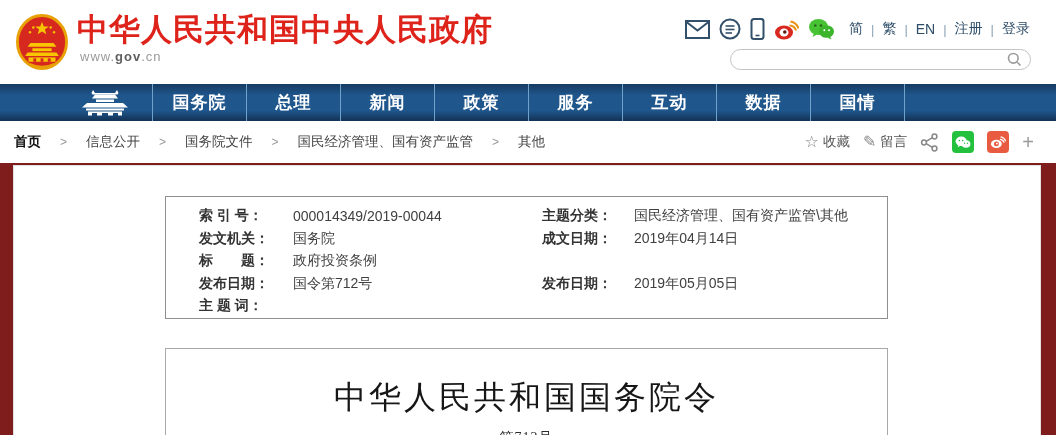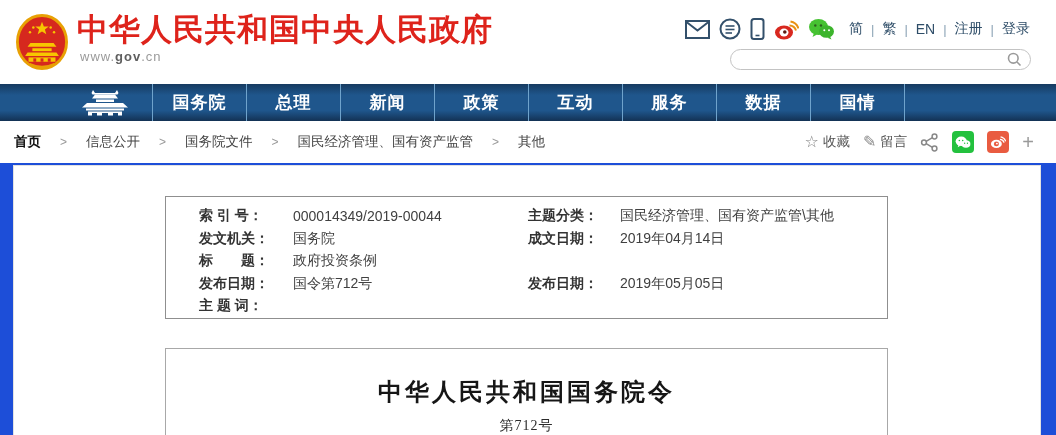--- a/index.html
+++ b/index.html
@@ -42,35 +42,35 @@
   .actions { position: absolute; right: 22px; top: 0; height: 42px; display: flex; align-items: center; gap: 13px;
              font-size: 13.5px; color: #555; }
   .action { display: flex; align-items: center; gap: 4px; cursor: pointer; }
   .g-ic { color: #888; font-size: 16px; line-height: 1; }
   .badge { width: 22px; height: 22px; border-radius: 4px; display: flex; align-items: center; justify-content: center; cursor: pointer; }
   .badge.wechat { background: #23c13e; }
   .badge.weibo { background: #e95b40; }
   .plus { font-size: 20px; color: #999; cursor: pointer; line-height: 1; }
 
   
-  .main-bg { position: absolute; top: 163px; left: 0; width: 1056px; height: 272px; background: #1d4ed8; }
+  .main-bg { position: absolute; top: 163px; left: 0; width: 1056px; height: 272px; background: #7f1d1d; }
   .panel { position: absolute; left: 13px; top: 2px; width: 1028px; height: 300px; background: #fff; border: 1px solid #e2e2e2; }
   .meta-box { position: absolute; left: 151px; top: 30px; width: 723px; height: 123px; border: 1px solid #8f8f8f; font-size: 14px; }
   .meta-col { position: absolute; top: 8px; }
   .meta-col.left { left: 33px; }
-  .meta-col.right { left: 362px; }
+  .meta-col.right { left: 376px; }
   .meta-row { height: 22.5px; display: flex; align-items: center; }
   .meta-label { font-weight: bold; color: #333; white-space: pre; }
   .meta-col.left .meta-label { width: 78px; }
   .meta-col.right .meta-label { width: 76px; }
   .meta-value { color: #404040; margin-left: 16px; white-space: nowrap; }
 
   .title-box { position: absolute; left: 151px; top: 182px; width: 723px; height: 150px; border: 1px solid #a8a8a8; text-align: center; }
-  .order-title { margin: 27px 0 0 0; font-family: "Liberation Serif", "DejaVu Serif", serif; font-size: 24px;
-                 font-weight: bold; color: #161616; letter-spacing: 3px; }
+  .order-title { margin: 27px 0 0 0; font-family: "Liberation Serif", "DejaVu Serif", serif; font-size: 32px;
+                 font-weight: normal; color: #161616; letter-spacing: 3px; }
   .order-number { margin: 9px 0 0 0; font-family: "Liberation Serif", "DejaVu Serif", serif; font-size: 14px; color: #2b2b2b; letter-spacing: 1px; }
 </style>
 </head>
 <body>
 
 <div class="page">
 
   <div class="header">
     <div class="logo">
       <svg width="52" height="58" viewBox="0 0 54 58">
@@ -168,22 +168,22 @@
         <rect x="17" y="10.5" width="18" height="2.5"></rect>
         <path d="M8 14 h36 l5 4.5 H3 z"></path>
         <rect x="7" y="19.5" width="38" height="2"></rect>
         <path d="M9 22.5 h34 v4 h-4 v-2.5 h-5 v2.5 h-5 v-2.5 h-6 v2.5 h-5 v-2.5 h-5 v2.5 h-4 z"></path>
       </svg>
     </div>
     <div class="nav-item">国务院</div>
     <div class="nav-item">总理</div>
     <div class="nav-item">新闻</div>
     <div class="nav-item">政策</div>
+    <div class="nav-item">服务</div>
     <div class="nav-item">互动</div>
-    <div class="nav-item">服务</div>
     <div class="nav-item">数据</div>
     <div class="nav-item">国情</div>
     <div class="nav-end"></div>
   </div>
 
   <div class="crumbbar">
     <div class="crumbs">
       <span class="home lnk">首页</span>
       <span class="sep">&gt;</span>
       <span class="lnk">信息公开</span>

